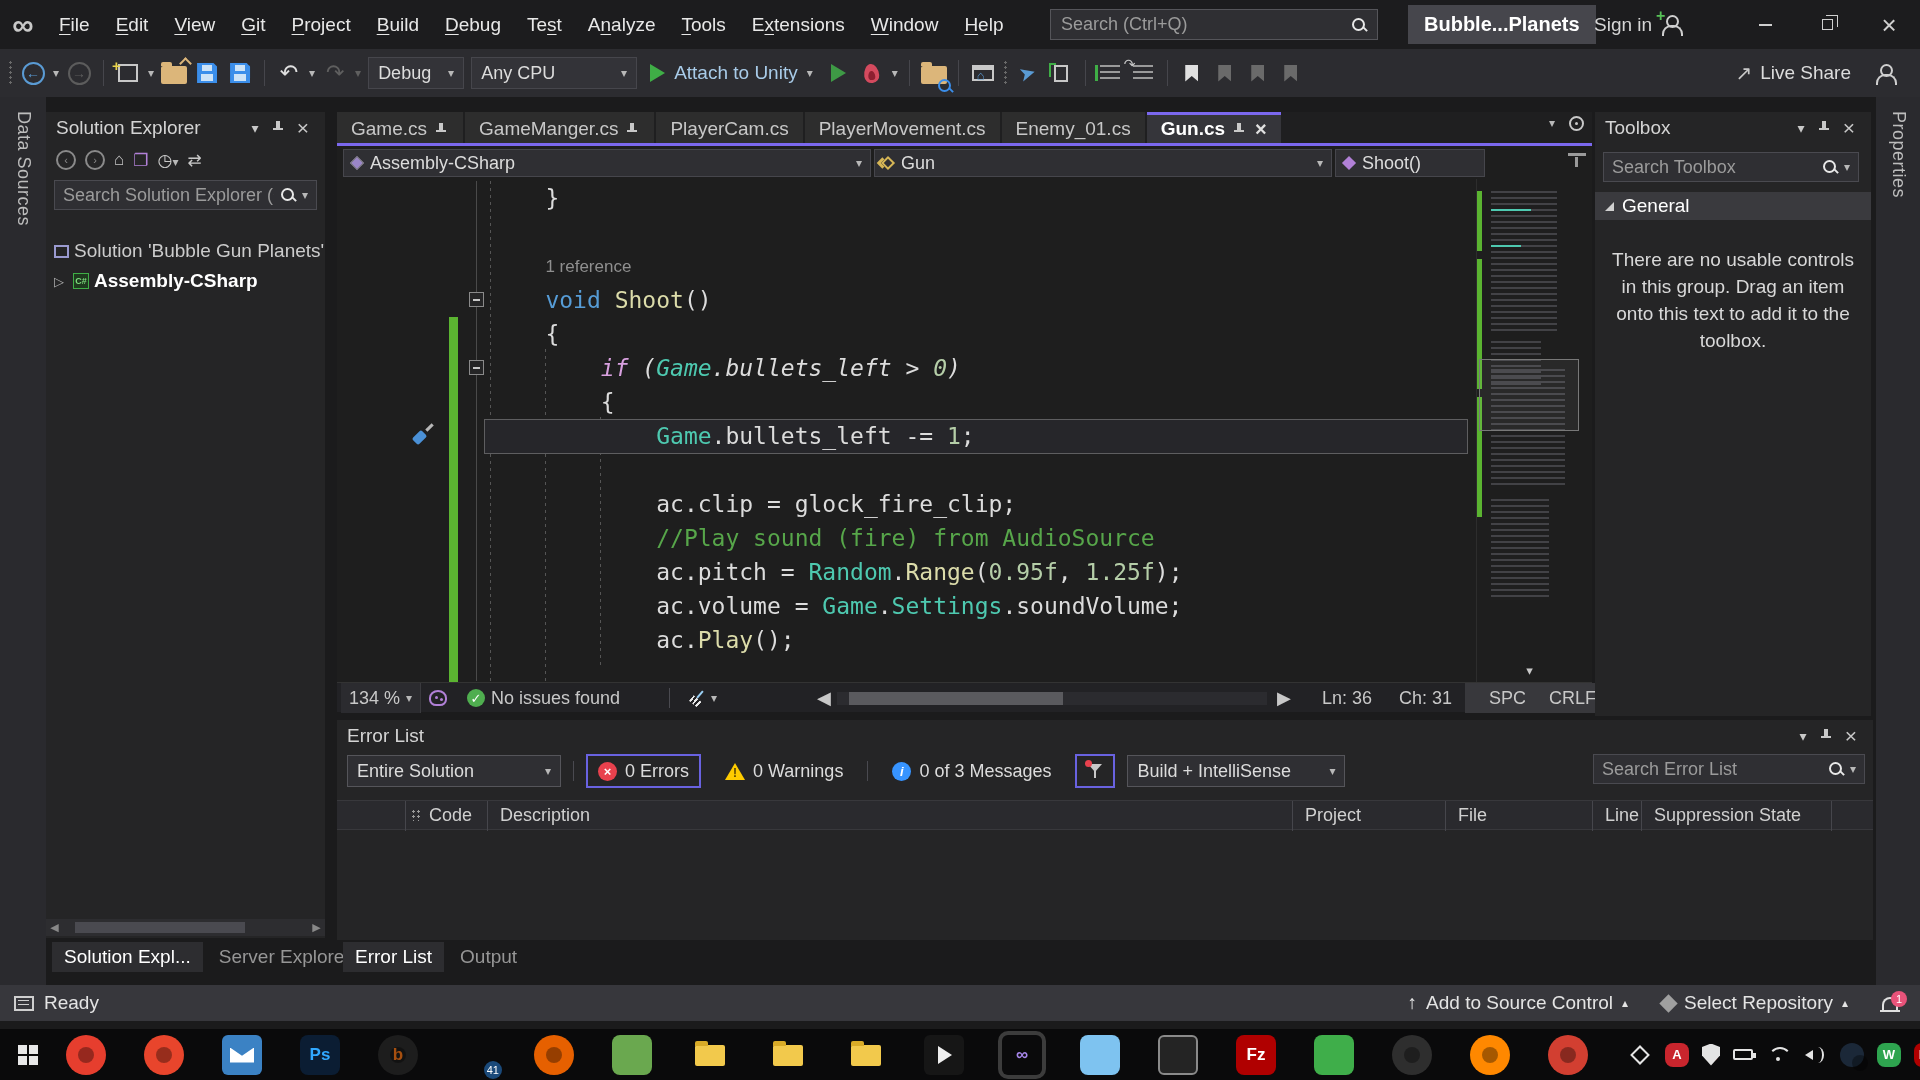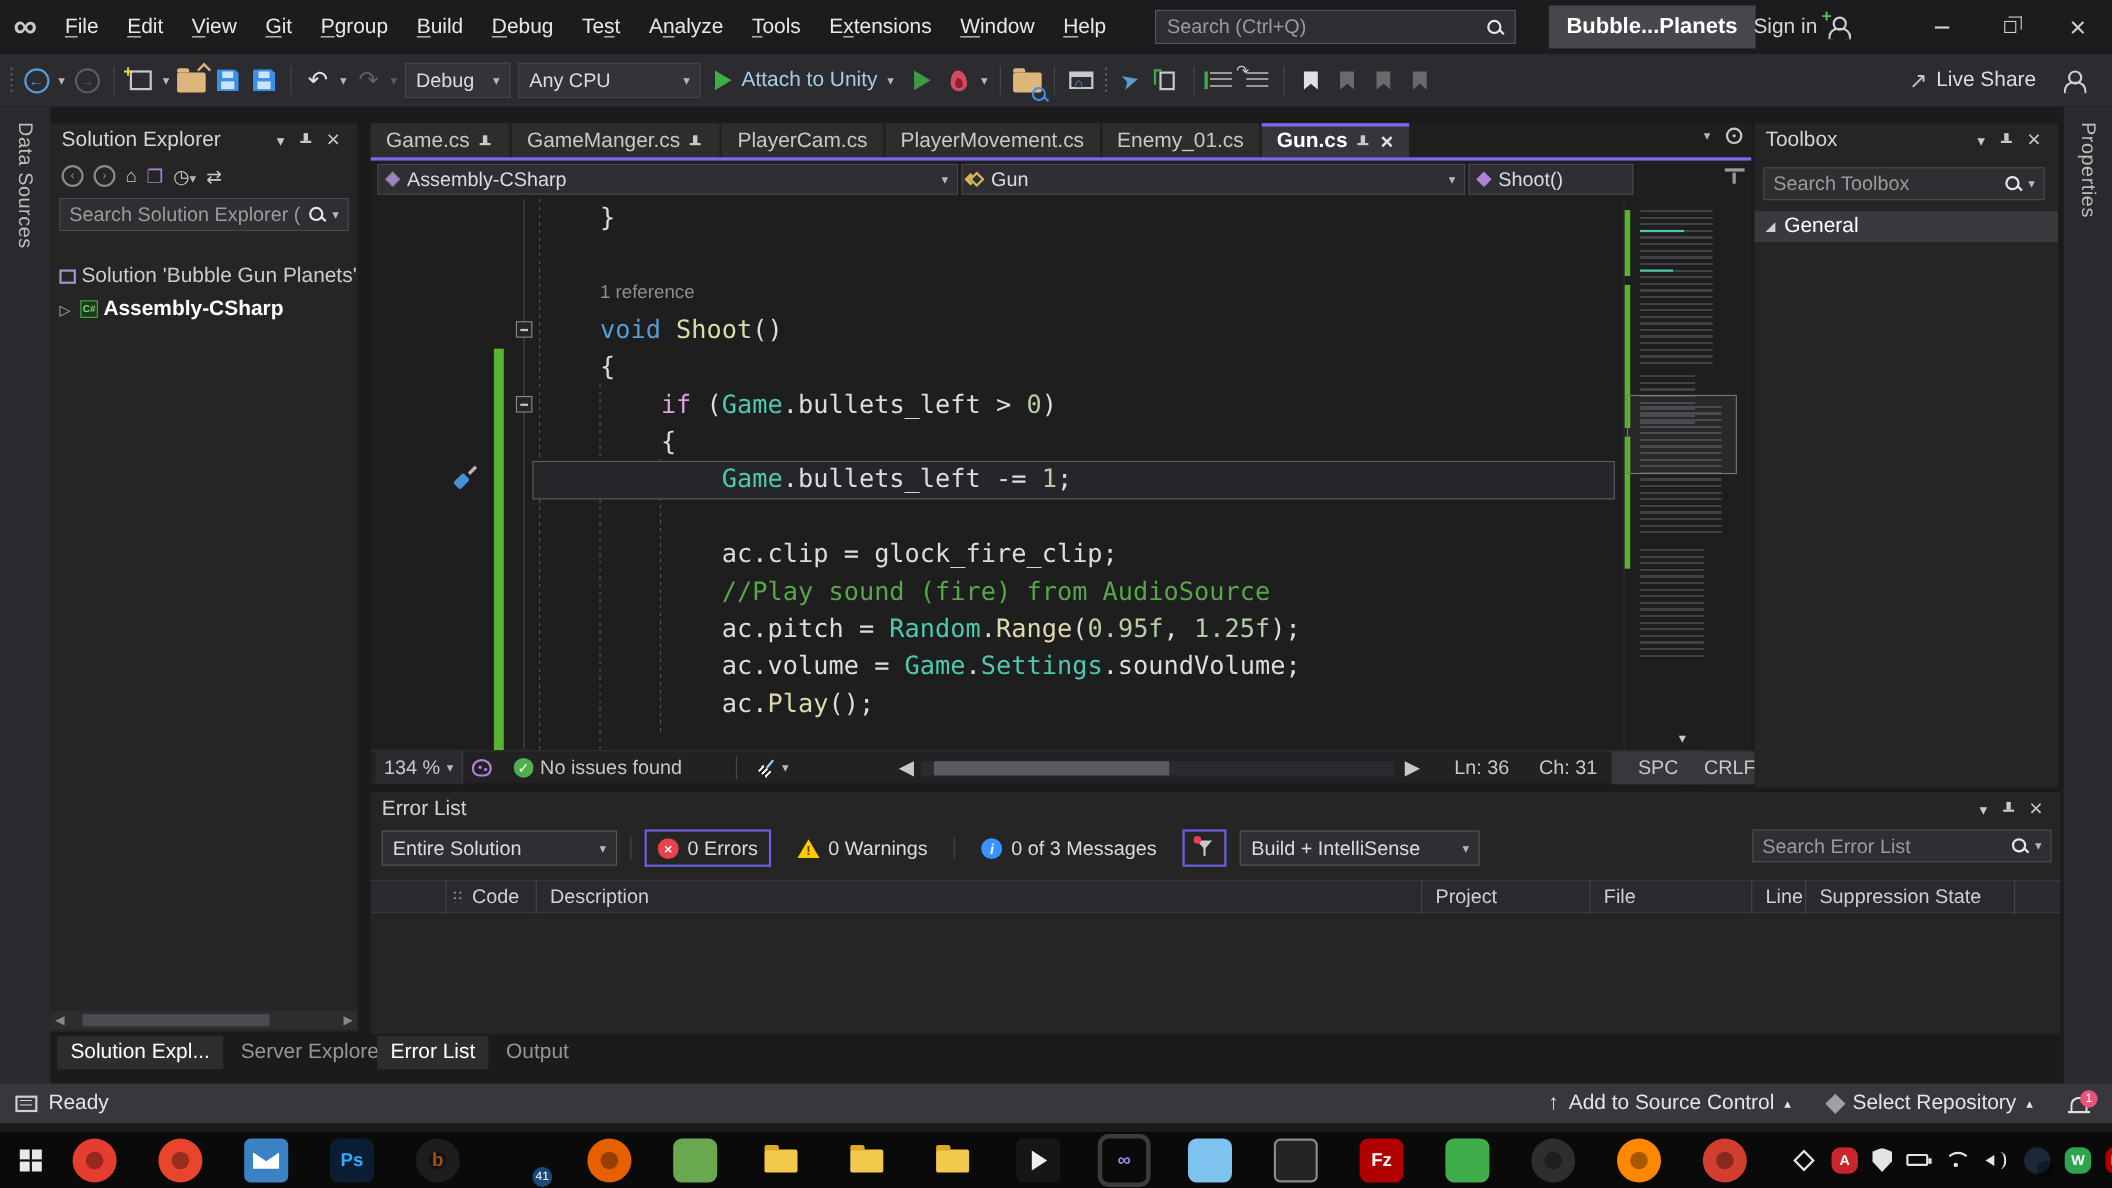--- a/index.html
+++ b/index.html
@@ -295,21 +295,21 @@
 
 <div id="root">
 
   <div class="titlebar">
     <div class="vs-logo">∞</div>
     <nav id="menubar">
         <div class="menu-item"><span></span><u>F</u><span>ile</span></div>
         <div class="menu-item"><span></span><u>E</u><span>dit</span></div>
         <div class="menu-item"><span></span><u>V</u><span>iew</span></div>
         <div class="menu-item"><span></span><u>G</u><span>it</span></div>
-        <div class="menu-item"><span></span><u>P</u><span>group</span></div>
+        <div class="menu-item"><span></span><u>P</u><span>roject</span></div>
         <div class="menu-item"><span></span><u>B</u><span>uild</span></div>
         <div class="menu-item"><span></span><u>D</u><span>ebug</span></div>
         <div class="menu-item"><span>Te</span><u>s</u><span>t</span></div>
         <div class="menu-item"><span>A</span><u>n</u><span>alyze</span></div>
         <div class="menu-item"><span></span><u>T</u><span>ools</span></div>
         <div class="menu-item"><span>E</span><u>x</u><span>tensions</span></div>
         <div class="menu-item"><span></span><u>W</u><span>indow</span></div>
         <div class="menu-item"><span></span><u>H</u><span>elp</span></div>
       </nav>
     <div class="qsearch">
@@ -539,21 +539,21 @@
       <div class="iguide" style="left:208px;top:170px;height:332px"></div>
       <div class="iguide" style="left:263px;top:238px;height:250px"></div>
       <div class="screwdriver"></div>
       <div id="code-lines">
           <div class="code-line" style="top: 2px; padding-left: 208.4px;"><span class="tk-pl">}</span></div>
           <div class="code-line" style="top: 36px; padding-left: 153px;"></div>
           <div class="code-line lens-line" style="top: 70px; padding-left: 208.4px;"><span class="tk-lens">1 reference</span></div>
           <div class="code-line" style="top: 104px; padding-left: 208.4px;"><span class="tk-kw">void </span><span class="tk-m">Shoot</span><span class="tk-pl">()</span></div>
           <div class="fold-box" style="top: 113px;"></div>
           <div class="code-line" style="top: 138px; padding-left: 208.4px;"><span class="tk-pl">{</span></div>
-          <div class="code-line" style="top: 172px; padding-left: 263.8px;"><span class="tk-ctrl">if </span><span class="tk-pl">(</span><span class="tk-cls">Game</span><span class="tk-pl">.bullets_left &gt; </span><span class="tk-num">0</span><span class="tk-pl">)</span></div>
+          <div class="code-line" style="top: 172px; padding-left: 263.8px; font-style: italic;"><span class="tk-ctrl">if </span><span class="tk-pl">(</span><span class="tk-cls">Game</span><span class="tk-pl">.bullets_left &gt; </span><span class="tk-num">0</span><span class="tk-pl">)</span></div>
           <div class="fold-box" style="top: 181px;"></div>
           <div class="code-line" style="top: 206px; padding-left: 263.8px;"><span class="tk-pl">{</span></div>
           <div class="code-line current" style="top: 240px; padding-left: 319.2px;"><span class="tk-cls">Game</span><span class="tk-pl">.bullets_left -= </span><span class="tk-num">1</span><span class="tk-pl">;</span></div>
           <div class="code-line" style="top: 274px; padding-left: 153px;"></div>
           <div class="code-line" style="top: 308px; padding-left: 319.2px;"><span class="tk-pl">ac.clip = glock_fire_clip;</span></div>
           <div class="code-line" style="top: 342px; padding-left: 319.2px;"><span class="tk-com">//Play sound (fire) from AudioSource</span></div>
           <div class="code-line" style="top: 376px; padding-left: 319.2px;"><span class="tk-pl">ac.pitch = </span><span class="tk-cls">Random</span><span class="tk-pl">.</span><span class="tk-m">Range</span><span class="tk-pl">(</span><span class="tk-num">0.95f</span><span class="tk-pl">, </span><span class="tk-num">1.25f</span><span class="tk-pl">);</span></div>
           <div class="code-line" style="top: 410px; padding-left: 319.2px;"><span class="tk-pl">ac.volume = </span><span class="tk-cls">Game</span><span class="tk-pl">.</span><span class="tk-cls">Settings</span><span class="tk-pl">.soundVolume;</span></div>
           <div class="code-line" style="top: 444px; padding-left: 319.2px;"><span class="tk-pl">ac.</span><span class="tk-m">Play</span><span class="tk-pl">();</span></div>
         </div>
@@ -686,20 +686,21 @@
     </div>
     <div class="searchbox tbx-search">
       <span class="txt">Search Toolbox</span>
       <span class="mag"></span>
       <span class="caret">▾</span>
     </div>
     <div class="tbx-general">
       <span class="exp-tri"></span>
       <span>General</span>
     </div>
+    <div class="tbx-empty">There are no usable controls in this group. Drag an item onto this text to add it to the toolbox.</div>
   </div>
 
   <div id="status-bar">
     <span class="ready-ic"></span>
     <span>Ready</span>
     <div class="sb-right">
       <div class="sb-item">
         <span>↑</span>
         <span>Add to Source Control</span>
         <span style="font-size:12px">▴</span>

